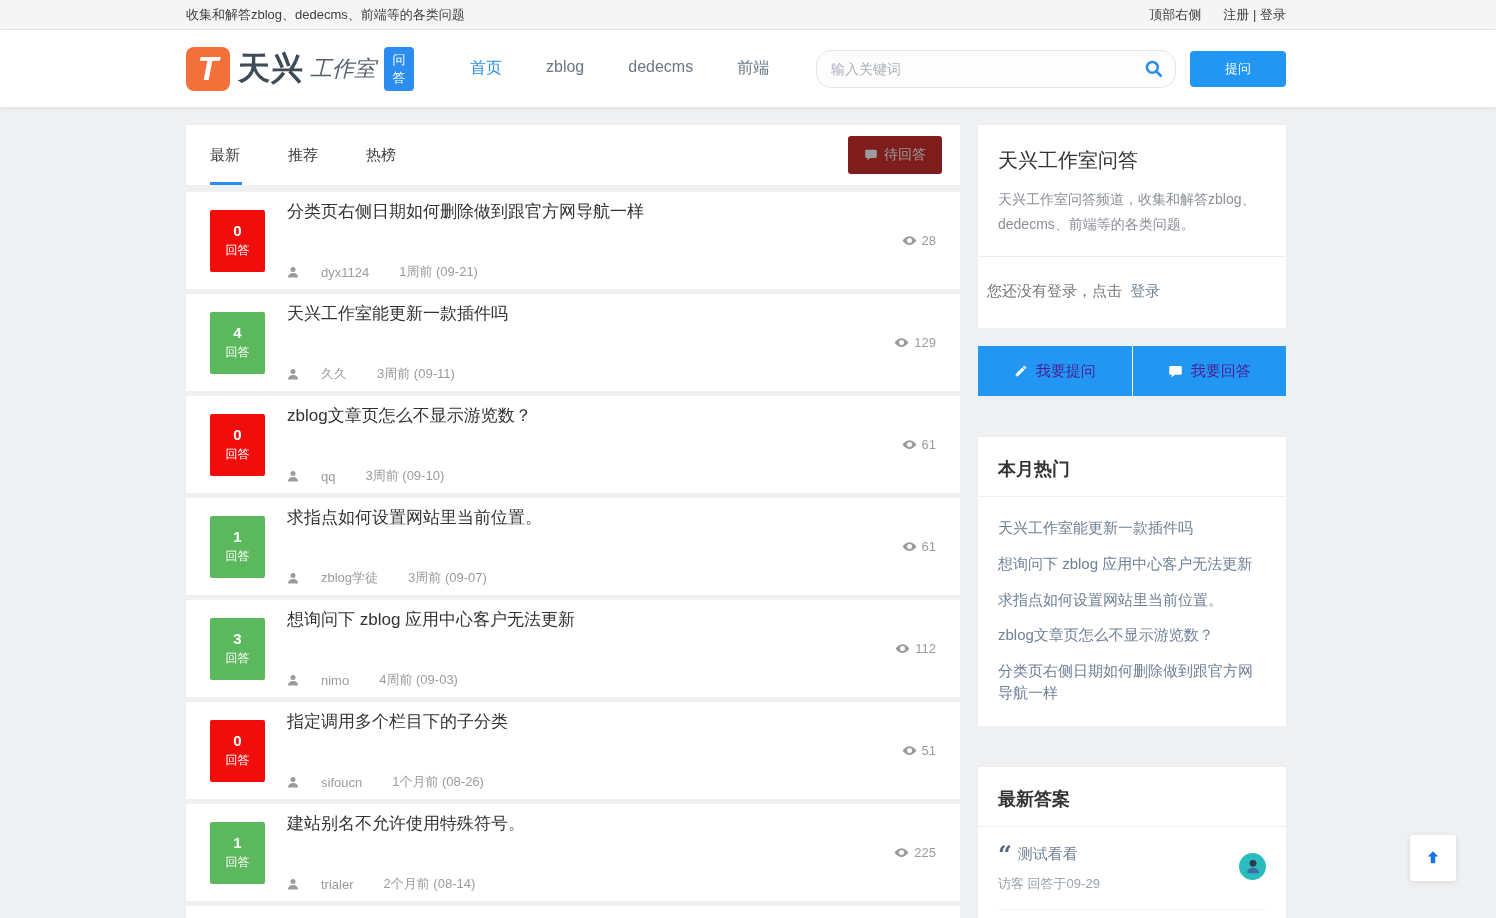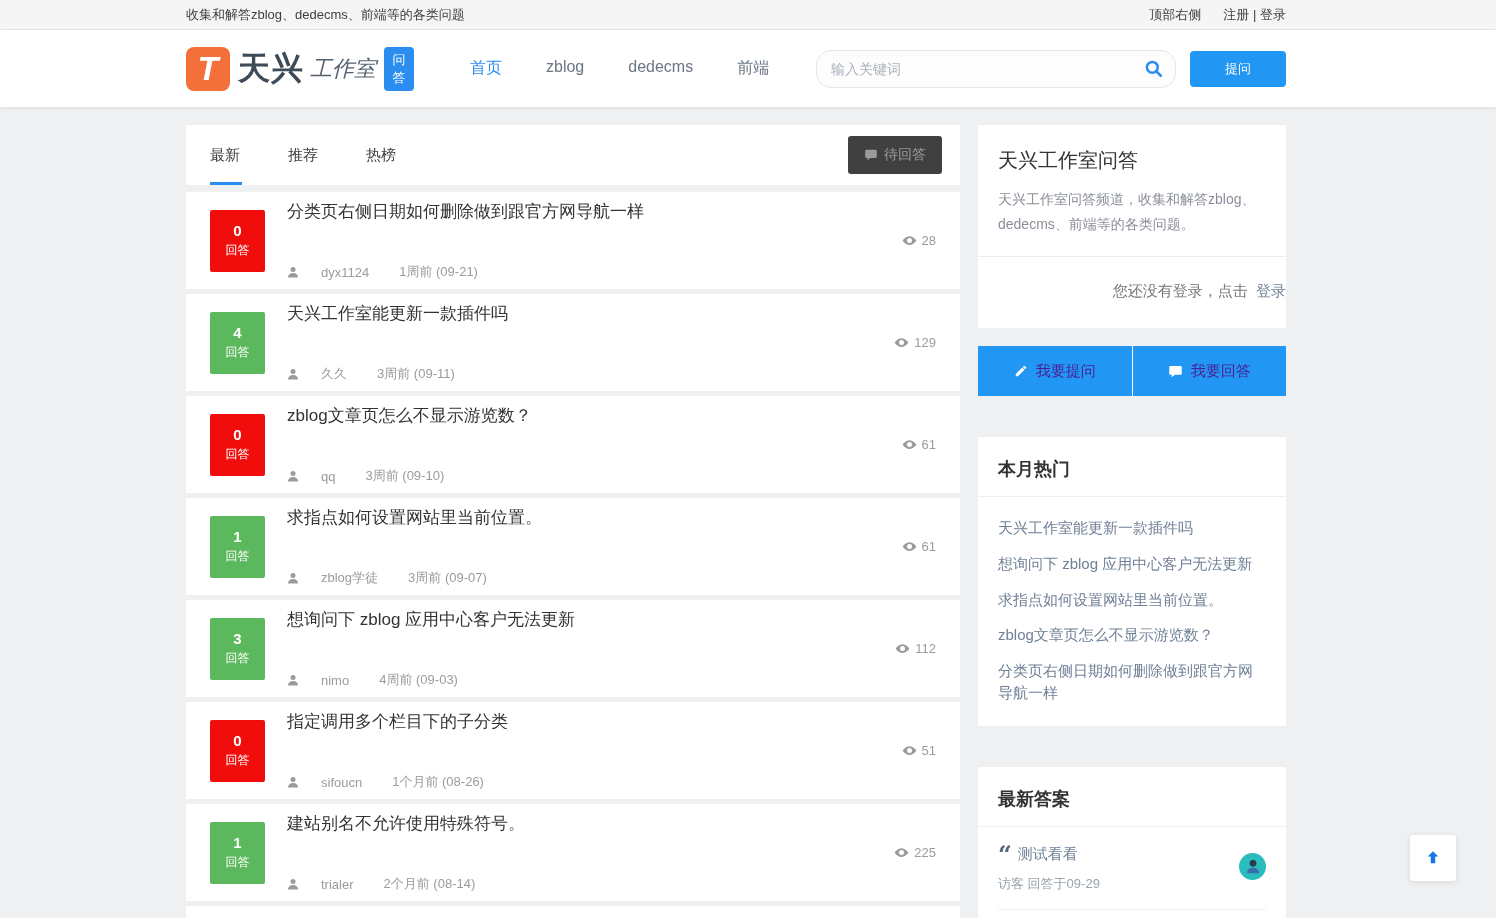--- a/index.html
+++ b/index.html
@@ -33,40 +33,40 @@
   
   .main { display:flex; gap:18px; margin-top:18px; align-items:flex-start; }
   .left-col { width:774px; }
   .right-col { width:308px; }
   .card { background:#fff; }
 
   
   .tabs-bar { height:61px; display:flex; align-items:center; padding:0 24px; position:relative; border-bottom:1px solid #f0f0f0; margin-bottom:6px; }
   .tab { font-size:15px; color:#404040; margin-right:48px; cursor:pointer; position:relative; height:100%; display:flex; align-items:center; }
   .tab.active::after { content:""; position:absolute; left:0; bottom:0; width:32px; height:3px; background:#2b8df0; }
-  .pending-btn { position:absolute; right:18px; top:50%; transform:translateY(-50%); background:#404040; color:#9b9b9b; border:none; border-radius:3px; font-size:14px; padding:10px 16px; display:flex; align-items:center; gap:6px; cursor:pointer; font-family:Liberation Serif, serif; }
+  .pending-btn { position:absolute; right:18px; top:50%; transform:translateY(-50%); background:#7f1d1d; color:#9b9b9b; border:none; border-radius:3px; font-size:14px; padding:10px 16px; display:flex; align-items:center; gap:6px; cursor:pointer; font-family:Liberation Serif, serif; }
 
   
   .q-item { background:#fff; height:97px; margin-bottom:5px; display:flex; align-items:center; padding:0 24px; cursor:pointer; }
   .q-badge { width:55px; height:62px; border-radius:2px; color:#fff; text-align:center; flex-shrink:0; display:flex; flex-direction:column; justify-content:center; gap:3px; }
   .q-badge .num { font-size:15px; font-weight:bold; }
   .q-badge .lbl { font-size:12px; }
   .q-body { margin-left:22px; flex:1; min-width:0; }
   .q-title { font-size:17px; color:#333; margin-bottom:13px; white-space:nowrap; overflow:hidden; }
   .q-meta { font-size:13px; color:#9b9b9b; display:flex; align-items:center; gap:22px;margin-top:40px; }
   .q-meta .time { margin-left:8px; }
   .q-views { color:#9b9b9b; font-size:13px; display:flex; align-items:center; gap:5px; flex-shrink:0; }
   .icon { display:inline-block; vertical-align:middle; }
 
   
   .about-card { margin-bottom:18px; }
   .about-inner { padding:22px 20px 20px; }
   .about-title { font-size:20px; color:#333; font-weight:500; }
   .about-desc { font-size:14px; color:#8a8f99; line-height:1.75; margin-top:13px; }
-  .login-row { border-top:1px solid #ececec; text-align:right; padding:25px 0 27px; font-size:15px; color:#777; }
+  .login-row { border-top:1px solid #ececec; text-align:left; padding:25px 9px 27px; font-size:15px; color:#777; }
   .login-row a { color:#708096; text-decoration:none; cursor:pointer; margin-left:4px; }
   .action-row { display:flex; height:50px; margin-bottom:18px; }
   .action-btn { flex:1; background:#2196f3; color:#4c1d95; border:none; font-size:15px; display:flex; align-items:center; justify-content:center; gap:8px; cursor:pointer; font-family:inherit; }
   .action-btn:first-child { border-right:1px solid #fff; }
   .side-card { margin-bottom:18px;margin-top:41px; }
   .side-head { padding:20px 20px 15px; font-size:18px; font-weight:bold; color:#333; border-bottom:1px solid #efefef; }
   .hot-list { padding:6px 20px 22px; }
   .hot-list a { display:block; font-size:15px; color:#708096; line-height:1.45; margin-top:14px; text-decoration:none; cursor:pointer; }
   .ans-list { padding:0 20px; }
   .ans-item { padding:18px 0 16px; border-bottom:1px solid #efefef; position:relative; }

